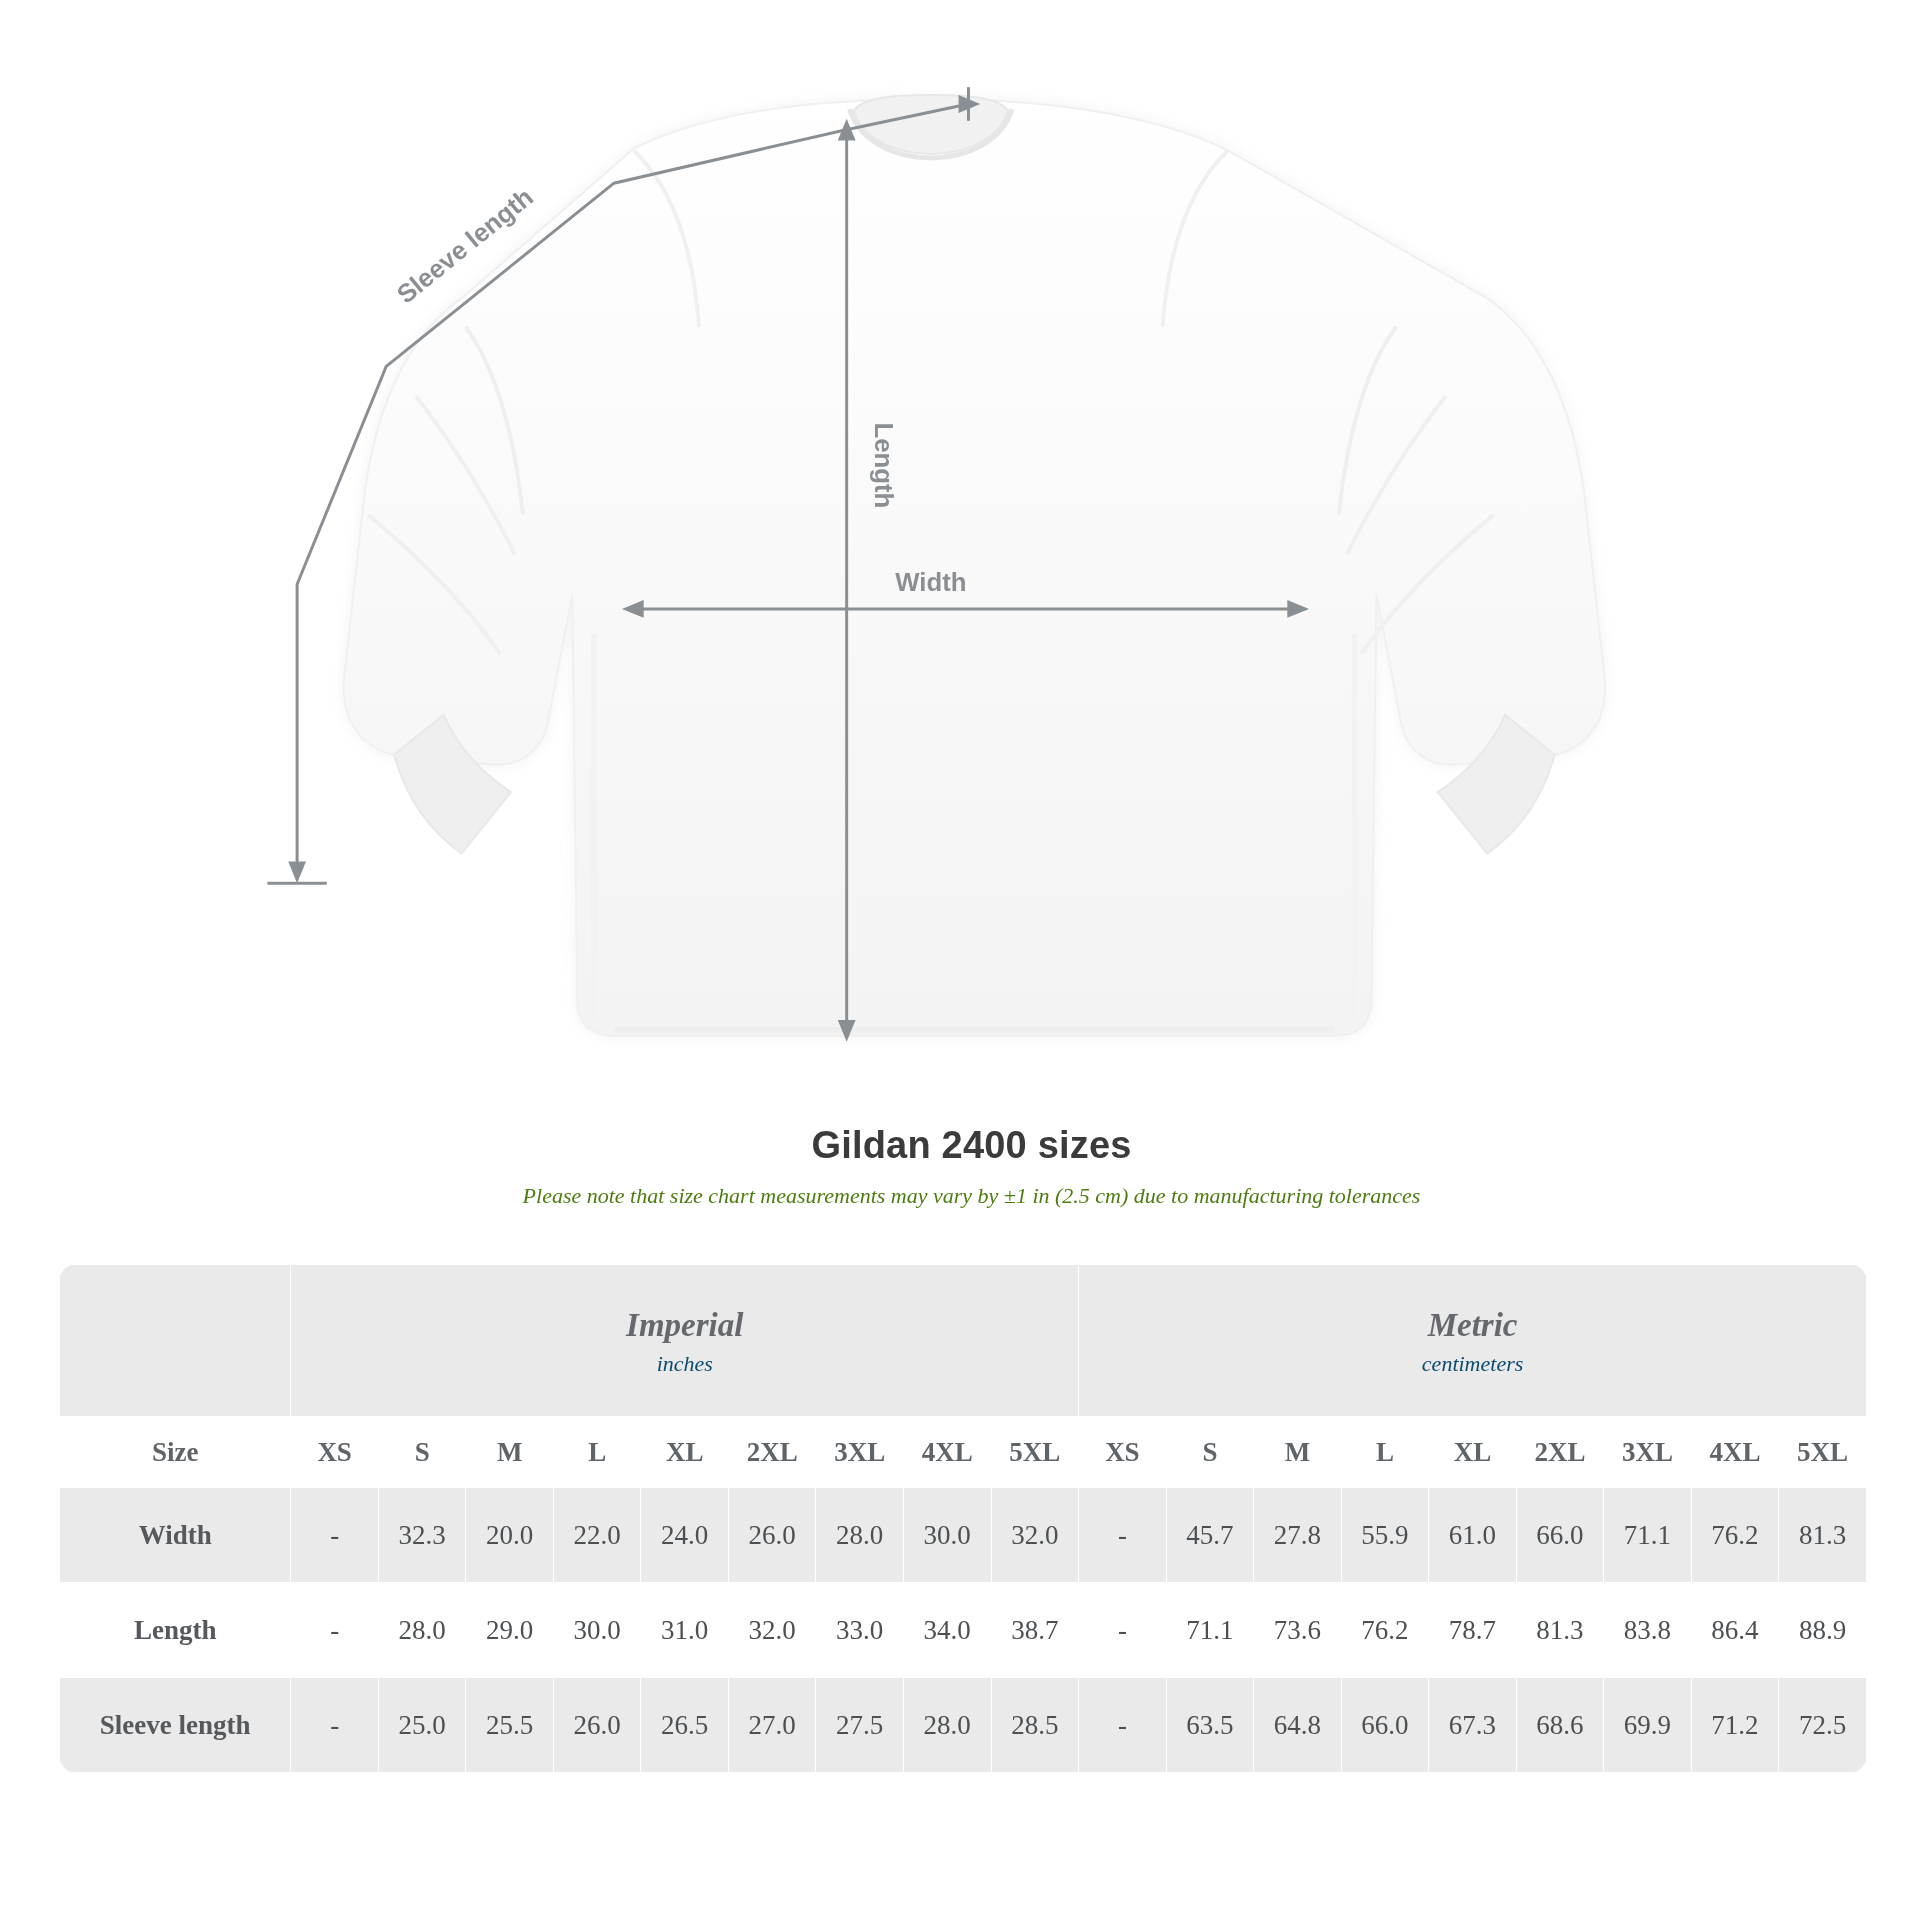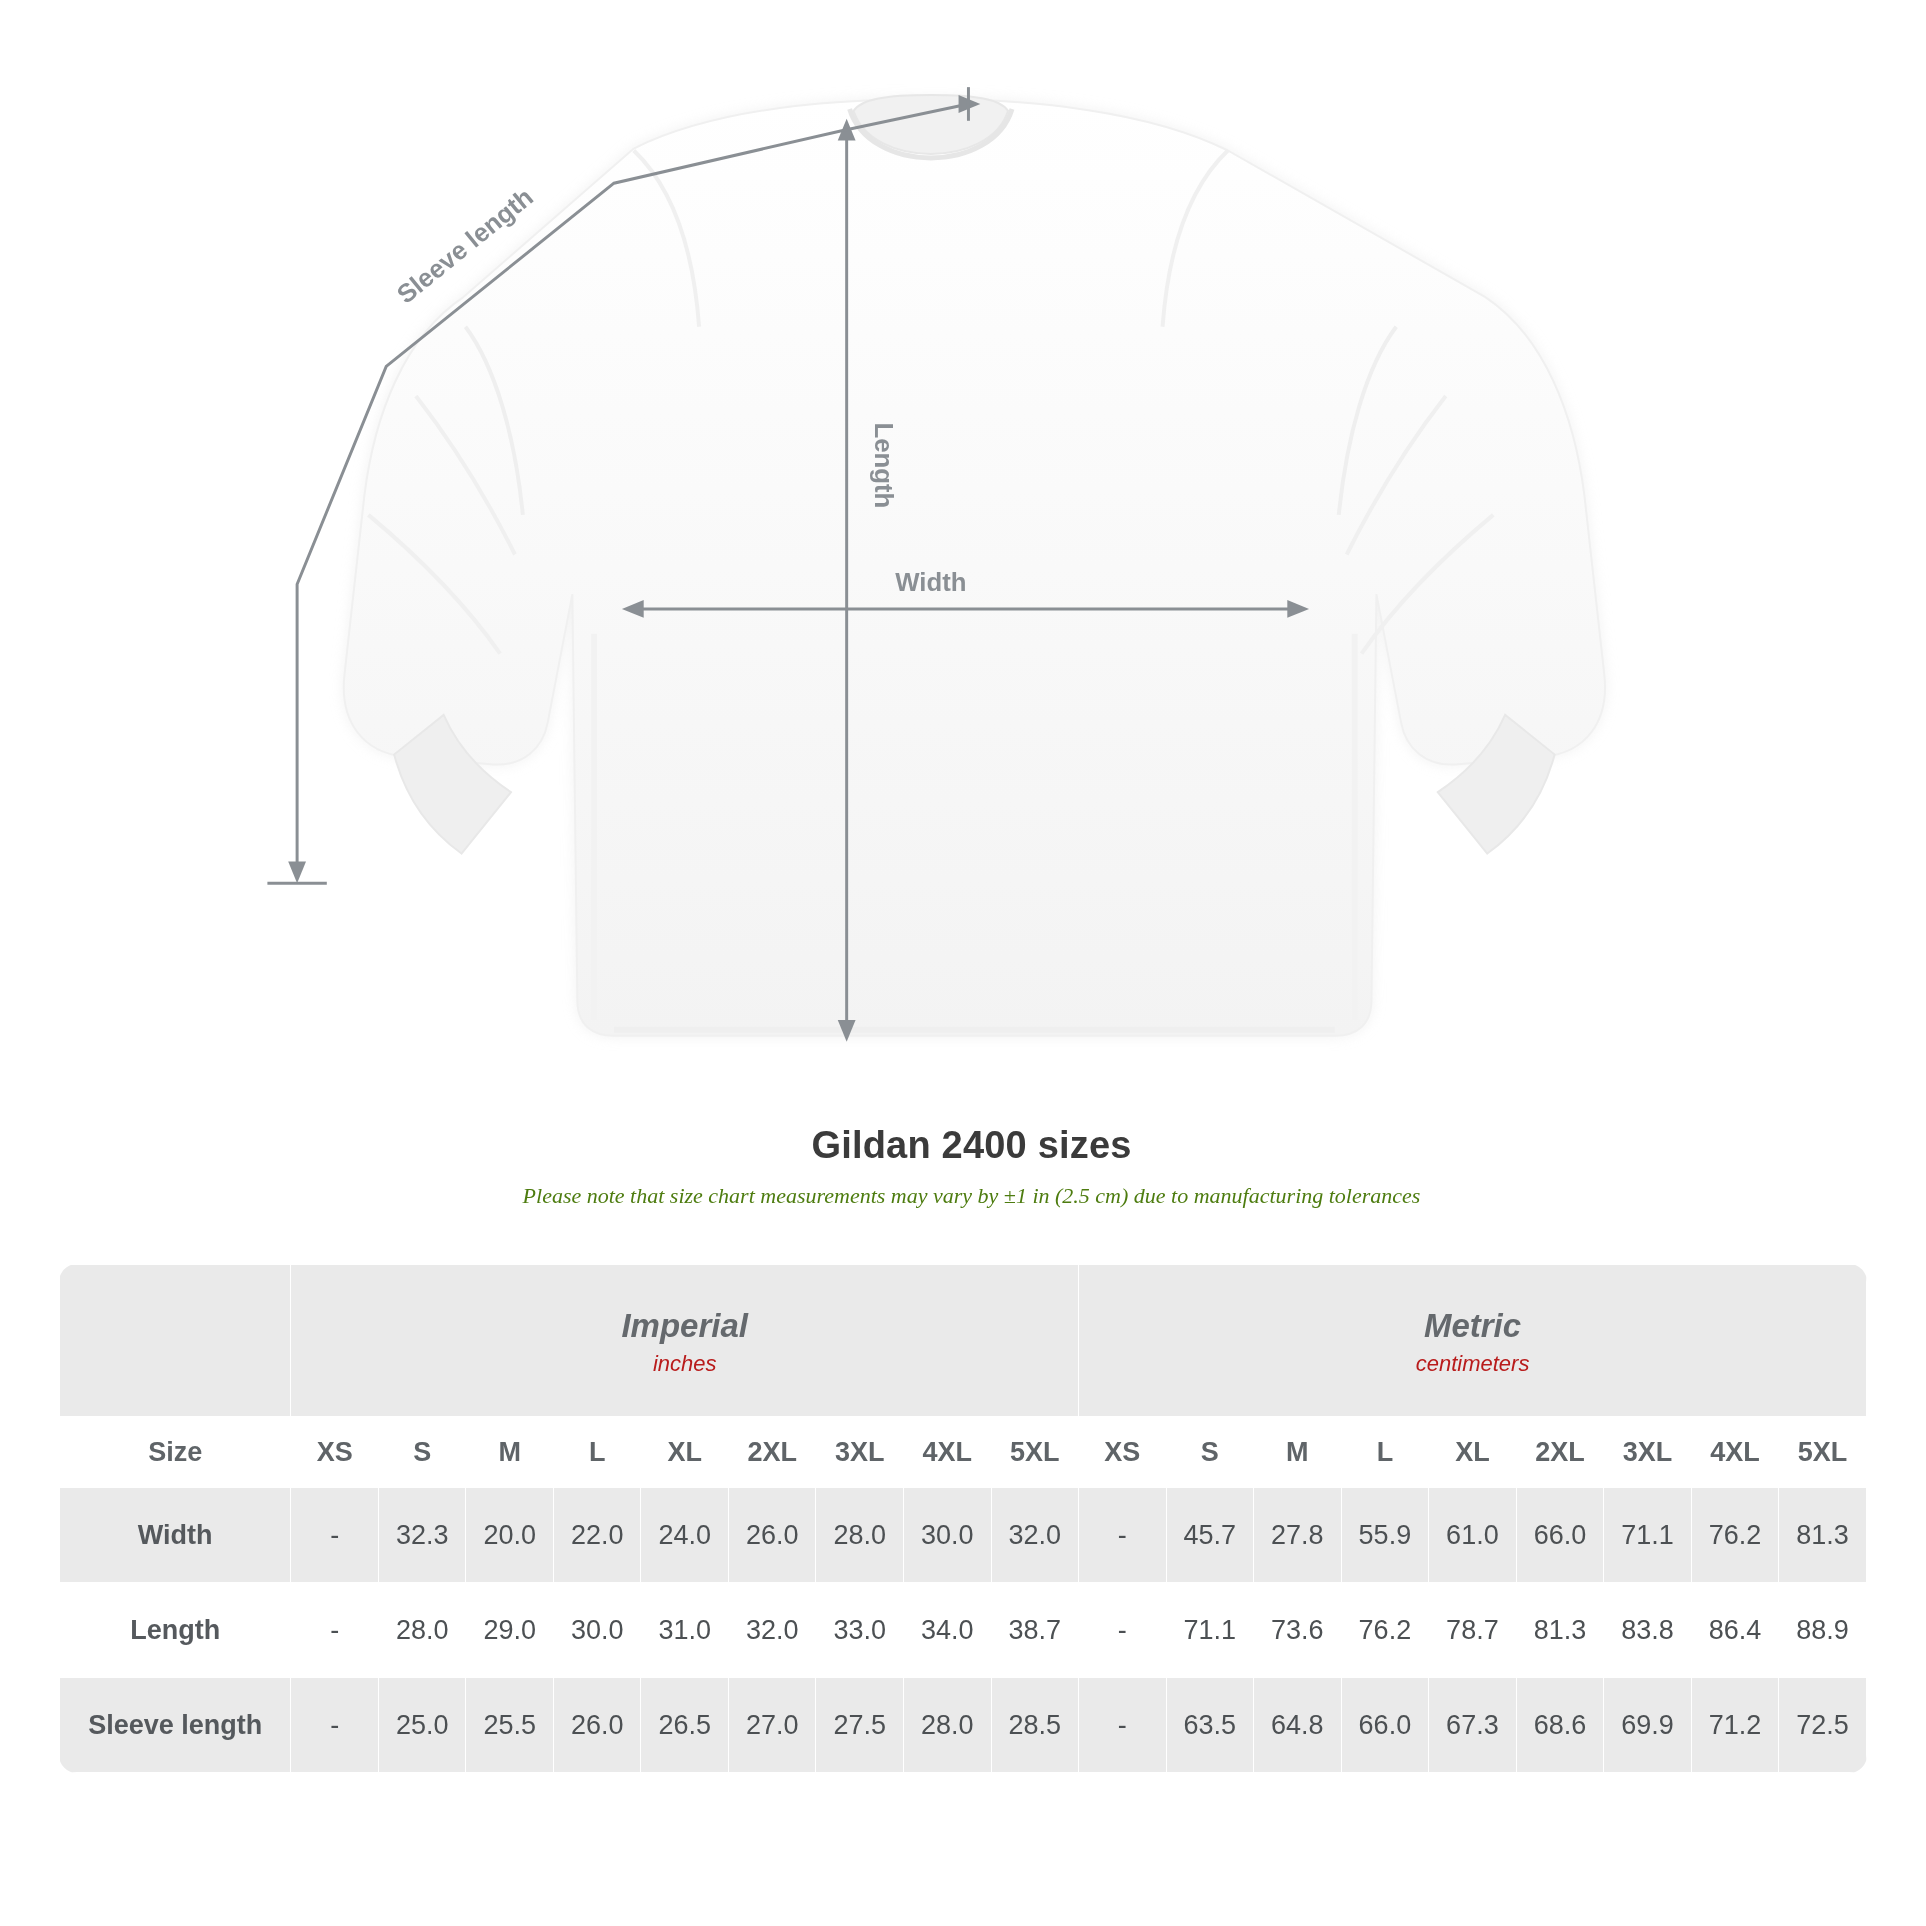--- a/index.html
+++ b/index.html
@@ -54,20 +54,21 @@
     top: 1264px;
     left: 59px;
     width: 1808px;
     border-radius: 18px;
     overflow: hidden;
   }
   table.size-table {
     border-collapse: collapse;
     width: 1808px;
     table-layout: fixed;
+    font-family: Liberation Serif, serif;
   }
   table.size-table td, table.size-table th {
     text-align: center;
     vertical-align: middle;
     border: 1px solid #ffffff;
   }
   
   .unit-row td {
     background: #eaeaea;
     height: 152px;
@@ -76,21 +77,21 @@
   .unit-name {
     font-size: 33px;
     font-weight: bold;
     font-style: italic;
     color: #65696d;
     line-height: 1.25;
   }
   .unit-sub {
     font-size: 22px;
     font-style: italic;
-    color: #b91c1c;
+    color: #0c4a6e;
     line-height: 1.6;
   }
   .unit-row td.blank { background: #eaeaea; }
 
   
   .head-row td {
     background: #ffffff;
     height: 71px;
     font-size: 27px;
     font-weight: bold;

